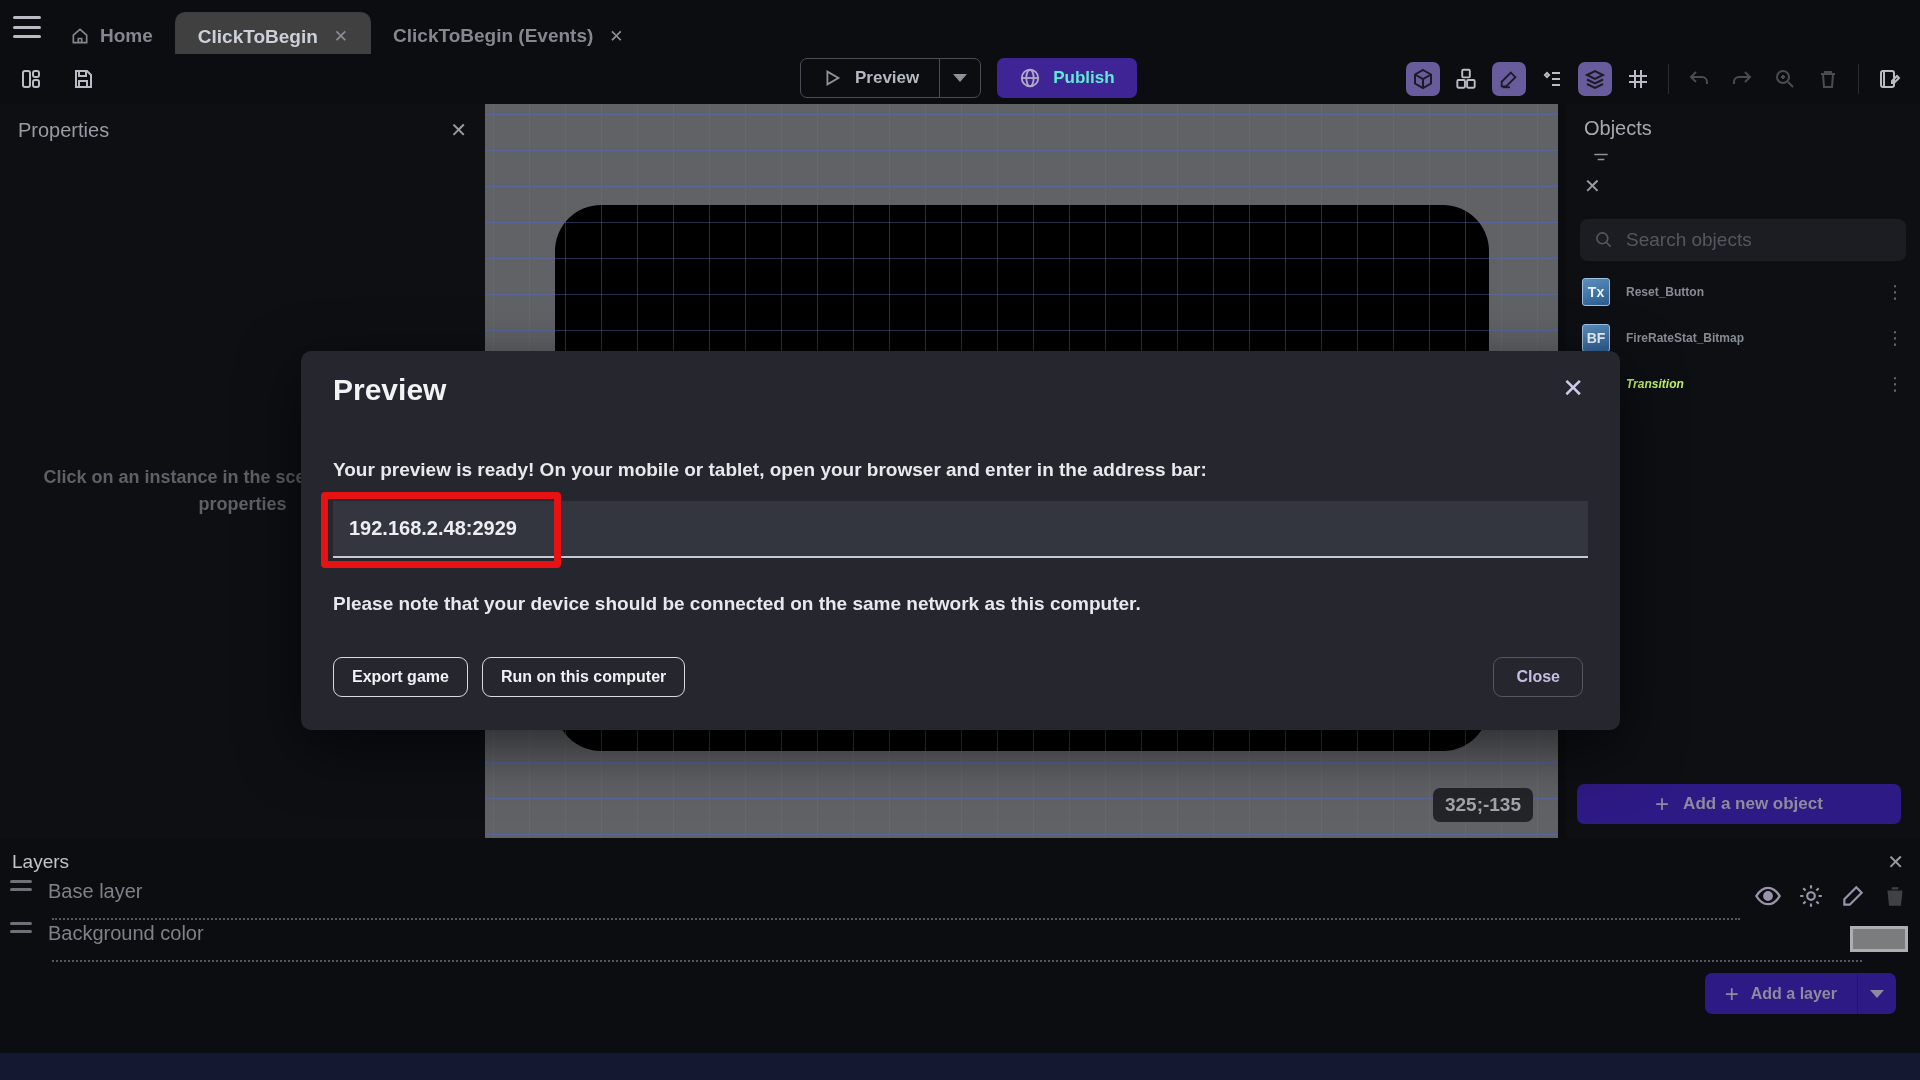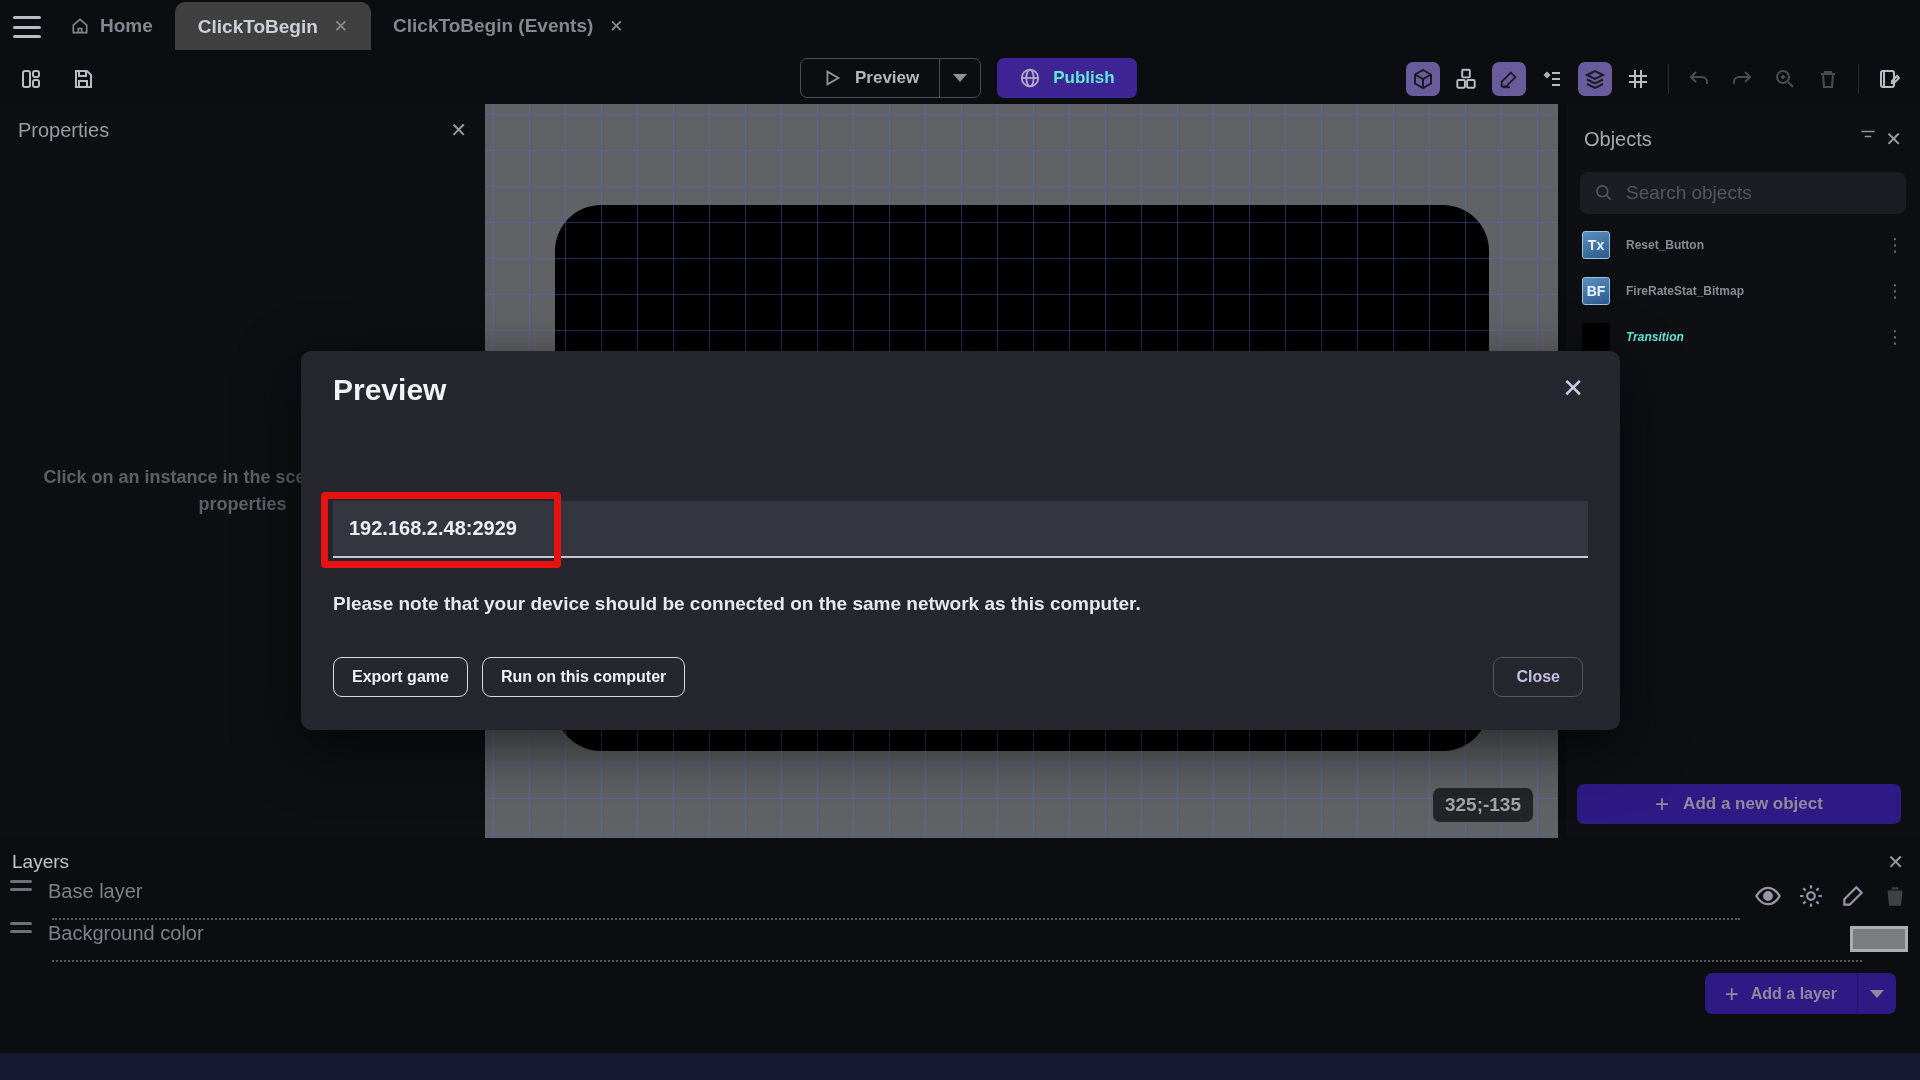--- a/index.html
+++ b/index.html
@@ -3,21 +3,21 @@
 <meta charset="utf-8">
 <style>
   * { box-sizing: border-box; margin: 0; padding: 0; }
   html,body { width:1920px; height:1080px; background:#0b0c0f; font-family:"Liberation Sans", sans-serif; overflow:hidden; }
   .app { position:relative; width:1920px; height:1080px; background:#0b0c0f; }
 
   
   .topbar { position:absolute; left:0; top:0; width:1920px; height:54px; background:#0c0d11; display:flex; align-items:flex-end; }
   .hamburger { position:absolute; left:13px; top:16px; width:28px; height:22px; display:flex; flex-direction:column; justify-content:space-between; cursor:pointer; }
   .hamburger span { display:block; height:3px; background:#b9bcc4; border-radius:2px; }
-  .tabs { position:absolute; left:48px; top:2px; height:48px; display:flex; }
+  .tabs { position:absolute; left:48px; top:12px; height:48px; display:flex; }
   .tab { height:48px; display:flex; align-items:center; gap:10px; padding:0 22px; color:#84878f; font-size:19px; font-weight:700; border-radius:10px 10px 0 0; cursor:pointer; }
   .tab.active { background:#404040; border:1px solid #3b3e45; border-bottom:none; color:#ccd0d8; }
   .tab .tclose { font-size:17px; color:#8a8d94; margin-left:6px; font-weight:400; }
   .tab .ticon { display:flex; }
 
   
   .toolbar { position:absolute; left:0; top:54px; width:1920px; height:50px; background:#0c0d11; }
   .tb-left { position:absolute; left:14px; top:8px; display:flex; gap:18px; color:#b9bcc4; }
   .tb-center { position:absolute; left:800px; top:4px; display:flex; gap:16px; align-items:center; }
   .split-btn { display:flex; border:1px solid #4a4d55; border-radius:7px; height:40px; overflow:hidden; }
@@ -43,30 +43,30 @@
     background-image:linear-gradient(to right, rgba(88,102,160,.85) 1px, transparent 1px),
                      linear-gradient(to bottom, rgba(88,102,160,.85) 1px, transparent 1px);
     background-size:36px 36px; background-position:8px 10px; overflow:hidden; }
   .shape { position:absolute; left:70px; top:101px; width:934px; height:546px; background-color:#000; border-radius:46px;
     background-image:linear-gradient(to right, rgba(70,85,140,.55) 1px, transparent 1px),
                      linear-gradient(to bottom, rgba(70,85,140,.55) 1px, transparent 1px);
     background-size:36px 36px; background-position:-62px -91px; }
   .coords-badge { position:absolute; right:25px; bottom:16px; background:#232529; color:#a2a5ab; font-weight:700; font-size:19px; padding:6px 12px; border-radius:7px; }
 
   .objects-panel { position:absolute; left:1566px; top:104px; width:354px; height:734px; background:#0e0f13; }
-  .obj-head { display:flex; align-items:flex-end; padding:13px 18px; color:#a6a9b0; font-size:20px; }
+  .obj-head { display:flex; align-items:flex-start; padding:13px 18px; color:#a6a9b0; font-size:20px;flex-direction:column; }
   .obj-head .sp { flex:1; }
   .search-box { margin:8px 14px; height:42px; background:#1b1d22; border-radius:8px; display:flex; align-items:center; gap:12px; padding:0 14px; }
   .search-box input { background:transparent; border:none; outline:none; color:#fca5a5; font-size:19px; width:100%; font-family:"Liberation Sans",sans-serif; }
   .search-box input::placeholder { color:#54575f; }
   .obj-item { display:flex; align-items:center; gap:16px; padding:9px 16px; cursor:pointer; }
   .obj-badge { width:28px; height:28px; border-radius:3px; background:linear-gradient(160deg,#5b8fc0,#2c5a8c); color:#eaf2fa; font-weight:700; font-size:14px; display:flex; align-items:center; justify-content:center; border:1px solid #9cc2e0; }
   .obj-badge.black { background:#000; border:none; }
   .obj-name { flex:1; color:#878b93; font-weight:700; font-size:12px; }
-  .obj-name.italic { font-style:italic; color:#5eead4; }
+  .obj-name.italic { font-style:italic; color:#bef264; }
   .kebab { color:#696c74; font-size:18px; letter-spacing:0; cursor:pointer; }
   .add-object-btn { position:absolute; left:11px; bottom:14px; width:324px; height:40px; background:#2e1a84; border-radius:7px; display:flex; align-items:center; justify-content:center; gap:14px; color:#8f8a9e; font-weight:700; font-size:17px; cursor:pointer; }
   .plus { font-size:24px; font-weight:400; line-height:0; }
 
   
   .layers-panel { position:absolute; left:0; top:838px; width:1920px; height:215px; background:#0c0d10; }
   .layers-head { display:flex; align-items:center; justify-content:space-between; padding:12px 16px 4px 12px; color:#c0c3c9; font-size:19px; }
   .layer-row { position:relative; display:flex; gap:16px; height:40px; margin:2px 0 0 10px; }
   .drag-handle { width:22px; display:flex; flex-direction:column; gap:5px; cursor:grab; }
   .drag-handle span { height:3px; background:#6e7178; border-radius:2px; }
@@ -352,20 +352,21 @@
           <span class="caret"></span>
         </div>
     </div>
   </div>
 
   <div class="bottom-strip"></div>
 
   <div class="dialog">
     <div class="dlg-title">Preview</div>
     <div class="dlg-close">✕</div>
+    <div class="dlg-msg">Your preview is ready! On your mobile or tablet, open your browser and enter in the address bar:</div>
     <div class="dlg-input">
       <span class="addr">192.168.2.48:2929</span>
     </div>
     <div class="red-annotation"></div>
     <div class="dlg-note">Please note that your device should be connected on the same network as this computer.</div>
     <div class="dlg-buttons">
       <button class="btn-outline">Export game</button>
       <button class="btn-outline">Run on this computer</button>
     </div>
     <button class="btn-close">Close</button>

